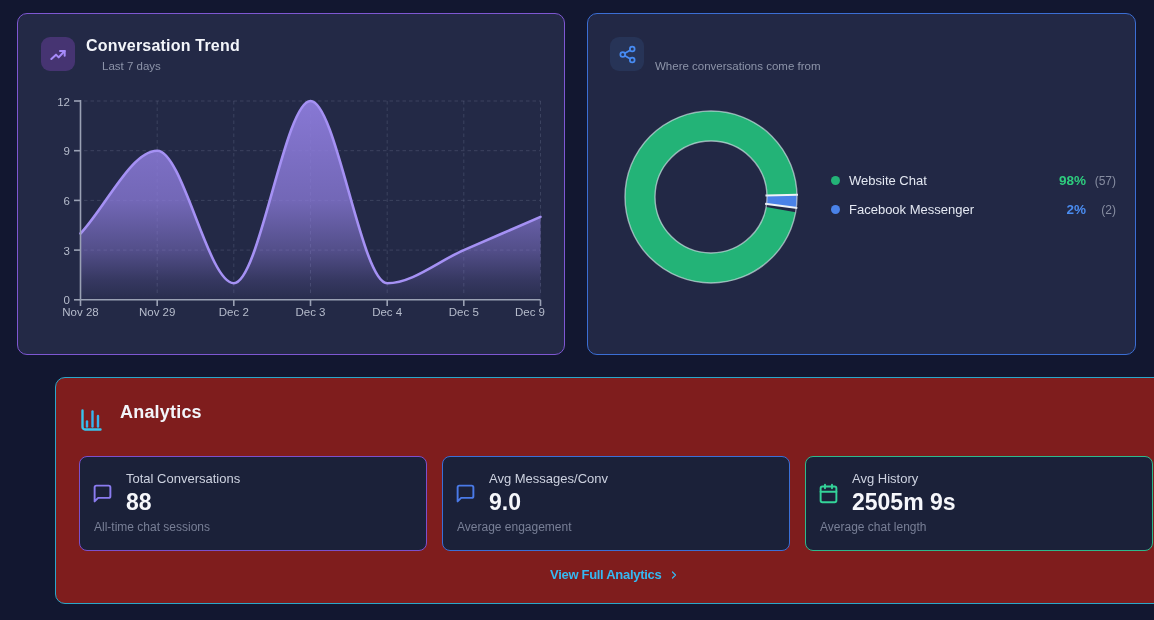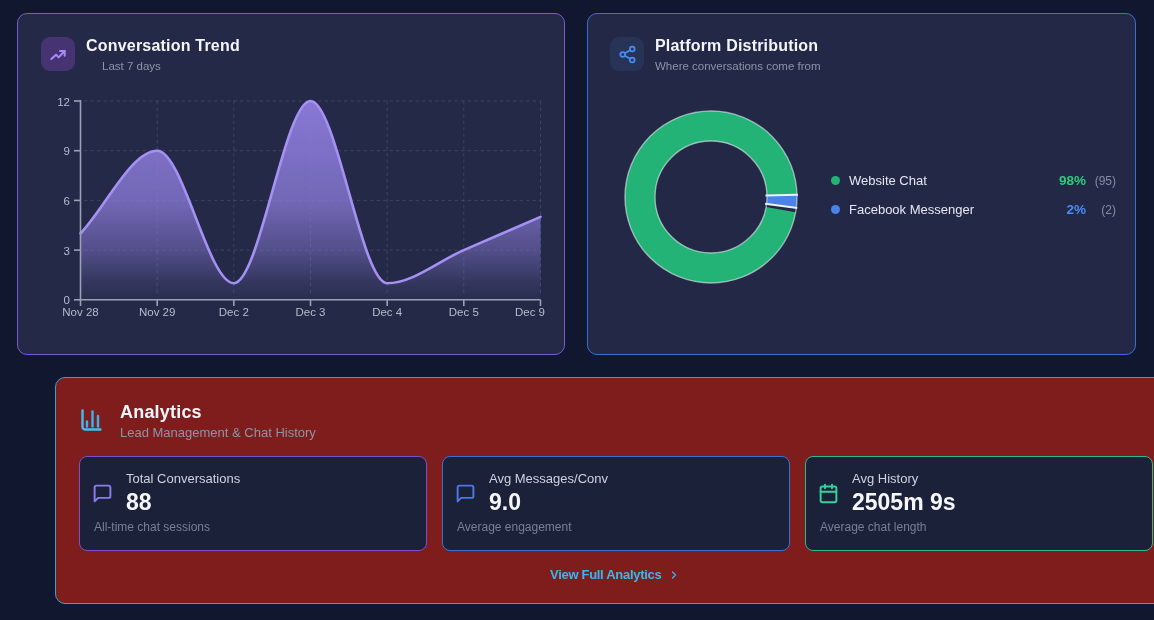--- a/index.html
+++ b/index.html
@@ -140,57 +140,55 @@
 <div class="card texture" id="platform">
   <div class="ibox">
     <svg width="19" height="19" viewBox="0 0 24 24" fill="none" stroke="#478bf2" stroke-width="2.2" stroke-linecap="round" stroke-linejoin="round">
       <circle cx="18" cy="5" r="3"></circle>
       <circle cx="6" cy="12" r="3"></circle>
       <circle cx="18" cy="19" r="3"></circle>
       <line x1="8.6" y1="13.5" x2="15.4" y2="17.5"></line>
       <line x1="15.4" y1="6.5" x2="8.6" y2="10.5"></line>
     </svg>
   </div>
-  <div class="h-title">Platform Distribution</div>
   <div class="h-sub">Where conversations come from</div>
   <svg width="549" height="339" viewBox="0 0 549 339" style="position:absolute;left:0;top:0;">
     <path d="M207.64 198.23 A86.0 86.0 0 1 1 208.97 180.75 L178.98 181.53 A56.0 56.0 0 1 0 178.11 192.92 Z" fill="#23b377"></path>
     <path d="M208.97 180.75 A86.0 86.0 0 0 1 208.32 193.78 L178.56 190.02 A56.0 56.0 0 0 0 178.98 181.53 Z" fill="#4a82e8"></path>
     <g stroke="#eef1f6" stroke-width="2">
       <line x1="177.48" y1="181.57" x2="209.97" y2="180.72"></line>
       <line x1="177.07" y1="189.83" x2="209.31" y2="193.90"></line>
     </g>
     <circle cx="123" cy="183" r="86" fill="none" stroke="#dde3ee" stroke-opacity="0.62" stroke-width="1.4"></circle>
     <circle cx="123" cy="183" r="56" fill="none" stroke="#dde3ee" stroke-opacity="0.62" stroke-width="1.4"></circle>
   </svg>
   <div class="legend">
     <div class="lrow">
       <span class="dot" style="background:#23b377;"></span>
       <span class="lname">Website Chat</span>
       <span class="lpct" style="color:#2ecc7e;">98%</span>
-      <span class="lcnt">(95)</span>
+      <span class="lcnt">(57)</span>
     </div>
     <div class="lrow">
       <span class="dot" style="background:#4a82e8;"></span>
       <span class="lname">Facebook Messenger</span>
       <span class="lpct" style="color:#4a8cf0;">2%</span>
       <span class="lcnt">(2)</span>
     </div>
   </div>
 </div>
 
 <div class="card texture" id="analytics">
   <svg id="ana-icon" width="24" height="24" viewBox="0 0 24 24" fill="none" stroke="#38c4ec" stroke-width="2.4" stroke-linecap="round" stroke-linejoin="round">
     <path d="M3.5 2.5 V19 a2.5 2.5 0 0 0 2.5 2.5 H21.5"></path>
     <path d="M8 18.5 v-5" stroke="#37b4ef"></path>
     <path d="M13.5 18.5 V3.5" stroke="#37b4ef"></path>
     <path d="M19 18.5 V8" stroke="#37b4ef"></path>
   </svg>
   <div class="h-title">Analytics</div>
-  <div class="h-sub">Lead Management &amp; Chat History</div>
 
   <div class="stat" id="st1">
     <svg class="sicon" width="21" height="21" viewBox="0 0 24 24" fill="none" stroke="#8b7cf0" stroke-width="2.2" stroke-linecap="round" stroke-linejoin="round">
       <path d="M21 15a2 2 0 0 1-2 2H7l-4 4V5a2 2 0 0 1 2-2h14a2 2 0 0 1 2 2z"></path>
     </svg>
     <div class="slabel">Total Conversations</div>
     <div class="svalue">88</div>
     <div class="scap">All-time chat sessions</div>
   </div>
 

